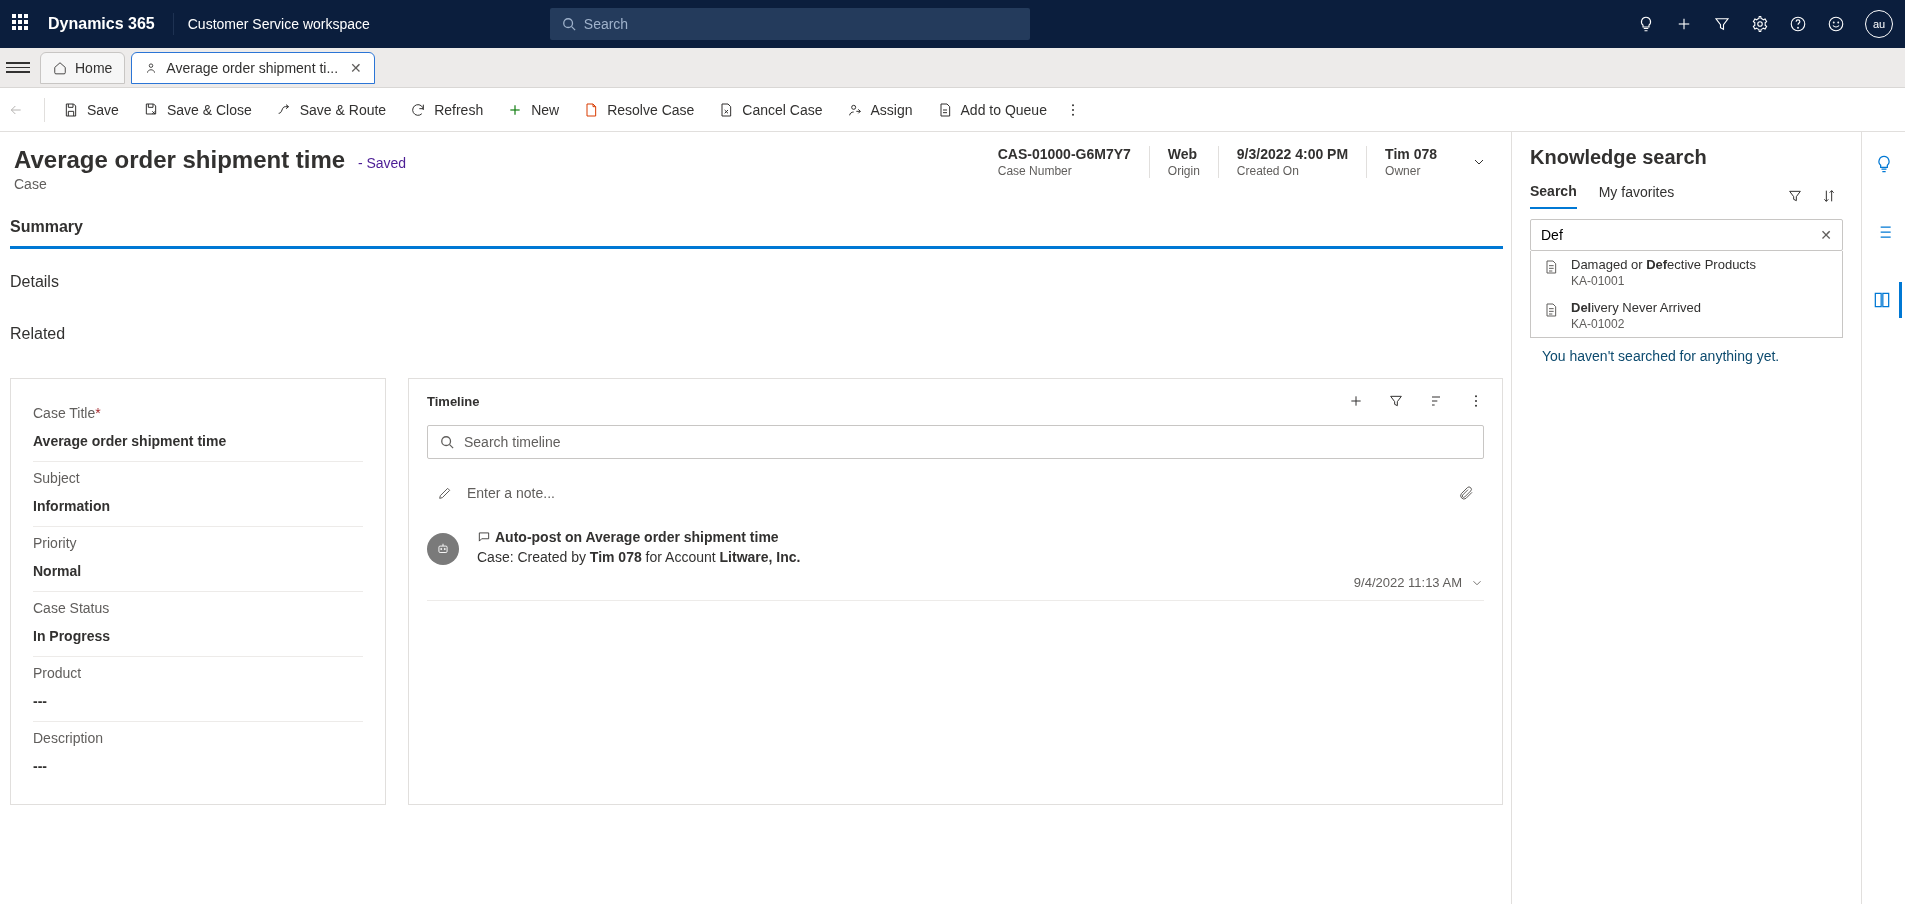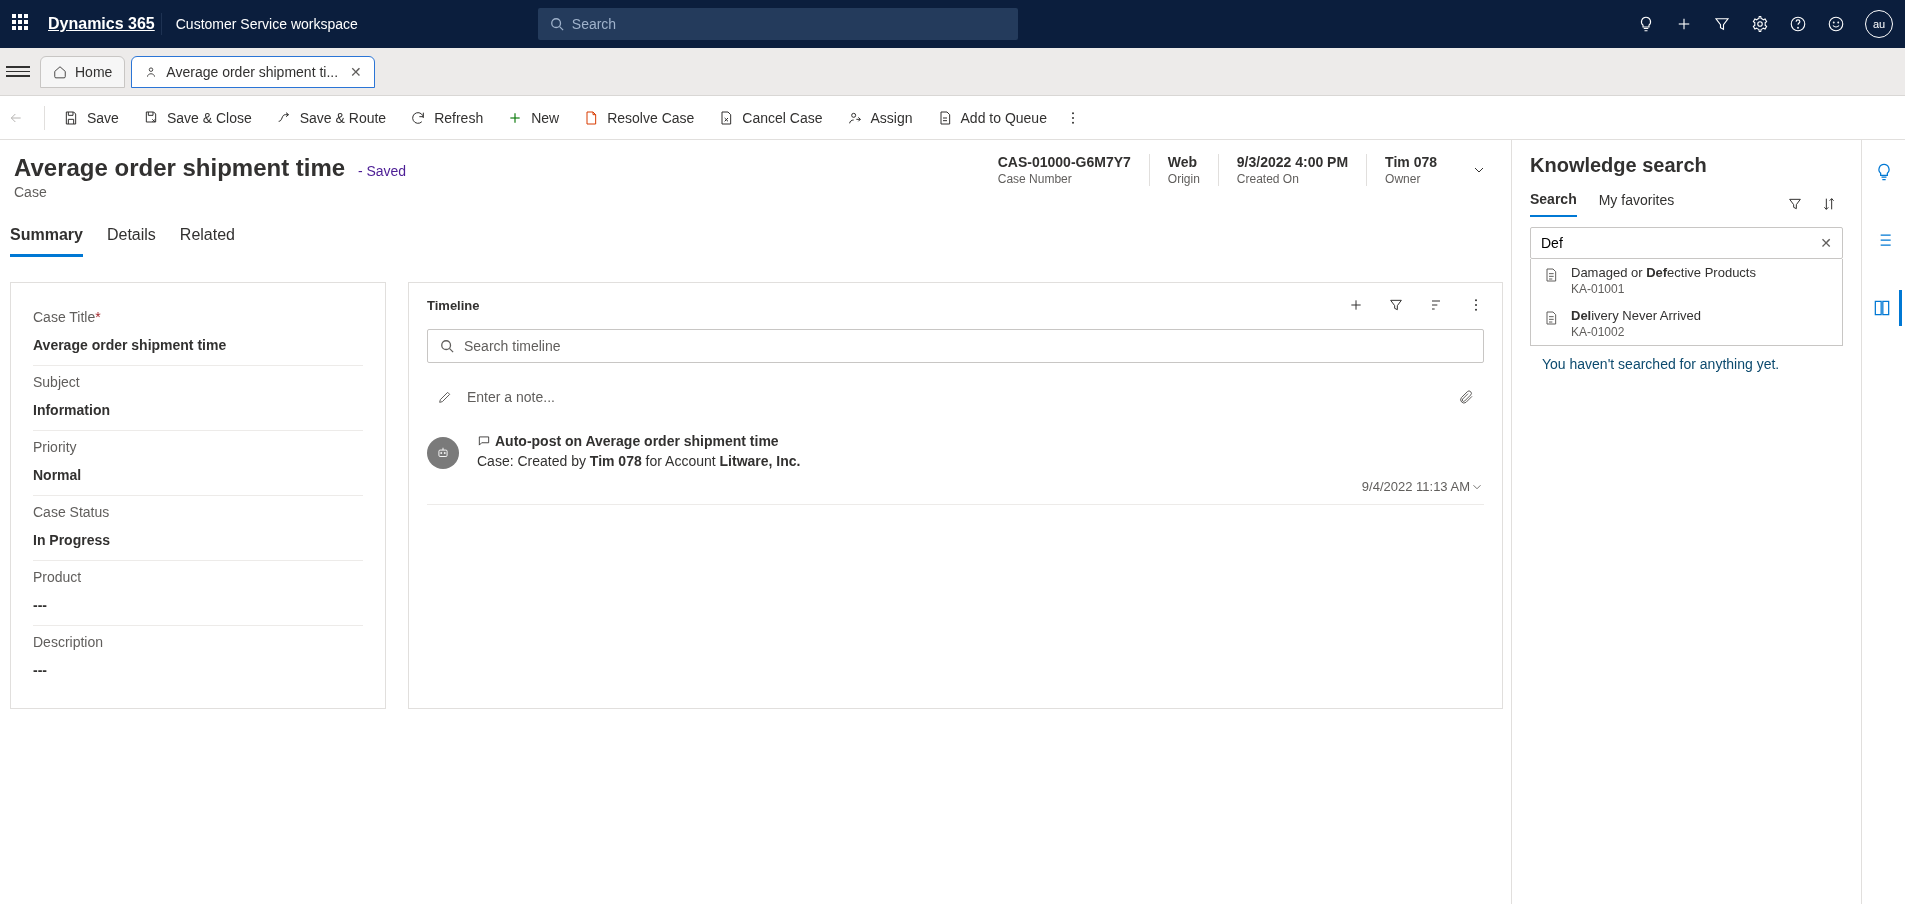--- a/index.html
+++ b/index.html
@@ -2,31 +2,31 @@
 <html><head>
 <meta charset="utf-8">
 <style>
 * { box-sizing: border-box; margin: 0; padding: 0; font-family: "Segoe UI", sans-serif; }
 body { width: 1905px; height: 904px; overflow: hidden; background: #fff; color: #323130; font-size: 14px; }
 
 
 .topbar { height: 48px; background: #0b1e3d; color: #fff; display: flex; align-items: center; padding: 0 12px; }
 .topbar .waffle { width: 20px; height: 20px; display: grid; grid-template-columns: repeat(3,4px); grid-template-rows: repeat(3,4px); gap: 2px; margin-right: 16px; cursor: pointer; }
 .topbar .waffle span { background: #fff; }
-.topbar .brand { font-weight: 600; font-size: 16px; margin-right: 6px; text-decoration: underline; }
+.topbar .brand { font-weight: 600; font-size: 16px; margin-right: 18px; }
 .topbar .divider { width: 1px; height: 22px; background: #1e3252; margin-right: 14px; }
 .topbar .workspace { font-size: 14px; }
 .topbar .search { margin-left: 180px; width: 480px; height: 32px; background: #243b5c; border-radius: 2px; display: flex; align-items: center; padding: 0 12px; color: #9fb2cb; }
 .topbar .search svg { margin-right: 8px; flex-shrink: 0; }
 .topbar .right { margin-left: auto; display: flex; align-items: center; gap: 20px; }
 .topbar .right .icon-btn { cursor: pointer; display: flex; }
 .topbar .avatar { width: 28px; height: 28px; border: 1px solid #fff; border-radius: 50%; display: flex; align-items: center; justify-content: center; font-size: 11px; }
 
 
-.tabstrip { height: 48px; background: #edebea; display: flex; align-items: center; padding-left: 6px; gap: 6px; border-bottom: 1px solid #d9d7d5; }
+.tabstrip { height: 40px; background: #edebea; display: flex; align-items: center; padding-left: 6px; gap: 6px; border-bottom: 1px solid #d9d7d5; }
 .tabstrip .hamburger { width: 24px; height: 24px; display: flex; flex-direction: column; justify-content: center; gap: 3px; margin-right: 4px; cursor: pointer; }
 .tabstrip .hamburger span { height: 1.5px; background: #323130; }
 .tab { height: 32px; padding: 0 12px; border: 1px solid #c8c6c4; border-radius: 6px 6px 0 0; background: #f6f6f6; display: flex; align-items: center; gap: 8px; font-size: 14px; cursor: pointer; }
 .tab.home { background: #f6f6f6; }
 .tab.active { background: #fff; border-color: #2b75d6; }
 .tab .close { font-size: 14px; color: #605e5c; cursor: pointer; margin-left: 4px; }
 
 
 .cmdbar { height: 44px; display: flex; align-items: center; border-bottom: 1px solid #e1dfdd; padding: 0 8px; gap: 4px; }
 .cmdbar .back { width: 28px; text-align: center; color: #b6b4b2; cursor: default; }
@@ -48,21 +48,21 @@
 .record-title .saved { font-size: 14px; font-weight: 400; color: #4c1d95; margin-left: 6px; }
 .record-title .entity { font-size: 14px; font-weight: 400; color: #605e5c; display: block; margin-top: 2px; }
 .header-fields { margin-left: auto; display: flex; align-items: flex-start; gap: 0; }
 .hf { padding: 0 18px; border-left: 1px solid #e1dfdd; }
 .hf:first-child { border-left: none; }
 .hf .val { font-size: 14px; font-weight: 600; }
 .hf .lab { font-size: 12px; color: #605e5c; margin-top: 2px; }
 .header-chevron { padding: 8px 12px 0 16px; cursor: pointer; }
 
 
-.section-tabs { display: flex; gap: 24px; padding: 22px 0 0 0; border-bottom: 1px solid transparent; }
+.section-tabs { display: flex; gap: 24px; padding: 22px 0 0 0; border-bottom: 1px solid transparent; flex-direction: column; }
 .section-tab { padding-bottom: 10px; font-size: 16px; cursor: pointer; }
 .section-tab.active { font-weight: 600; border-bottom: 3px solid #0078d4; }
 
 
 .body-cols { display: flex; gap: 22px; margin-top: 24px; }
 .col-left { width: 376px; border: 1px solid #e1dfdd; padding: 18px 22px; }
 .col-right { flex: 1; border: 1px solid #e1dfdd; padding: 14px 18px; }
 
 .ffield { border-bottom: 1px solid #edebe9; padding: 8px 0 12px 0; }
 .ffield .flab { font-size: 14px; color: #605e5c; }
@@ -78,21 +78,21 @@
 .timeline-head .actions span { cursor: pointer; }
 .tl-search { margin-top: 16px; height: 34px; border: 1px solid #c8c6c4; border-radius: 2px; display: flex; align-items: center; padding: 0 12px; color: #605e5c; gap: 10px; }
 .tl-note { margin-top: 16px; height: 36px; display: flex; align-items: center; padding: 0 10px; color: #605e5c; gap: 14px; }
 .tl-note .att { margin-left: auto; cursor: pointer; }
 .tl-entry { margin-top: 18px; display: flex; gap: 18px; padding-bottom: 10px; border-bottom: 1px solid #edebe9; }
 .tl-avatar { width: 32px; height: 32px; border-radius: 50%; background: #7a7a7a; color: #fff; font-size: 11px; display: flex; align-items: center; justify-content: center; margin-top: 4px; flex-shrink: 0; }
 .tl-body .line1 { font-size: 14px; display: flex; align-items: center; gap: 4px; }
 .tl-body .line1 .t { font-weight: 600; }
 .tl-body .line2 { font-size: 14px; margin-top: 4px; }
 .tl-body .line2 b { font-weight: 600; }
-.tl-meta { margin-top: 10px; text-align: right; font-size: 13px; color: #605e5c; display: flex; align-items: center; justify-content: flex-end; }
+.tl-meta { margin-top: 10px; text-align: right; font-size: 13px; color: #605e5c; display: flex; align-items: center; gap: 8px; justify-content: flex-end; }
 
 
 .kn-head { padding: 14px 18px 0 18px; }
 .kn-head h2 { font-size: 20px; font-weight: 600; }
 .kn-tabs { display: flex; align-items: center; margin-top: 14px; gap: 22px; }
 .kn-tab { font-size: 14px; padding-bottom: 8px; cursor: pointer; }
 .kn-tab.active { font-weight: 600; border-bottom: 2px solid #0078d4; }
 .kn-tab-tools { margin-left: auto; display: flex; gap: 18px; padding-right: 6px; }
 .kn-search { margin-top: 10px; border: 1px solid #c8c6c4; border-radius: 2px; height: 32px; display: flex; align-items: center; padding: 0 10px; }
 .kn-search input { flex: 1; border: none; outline: none; font-size: 14px; }

